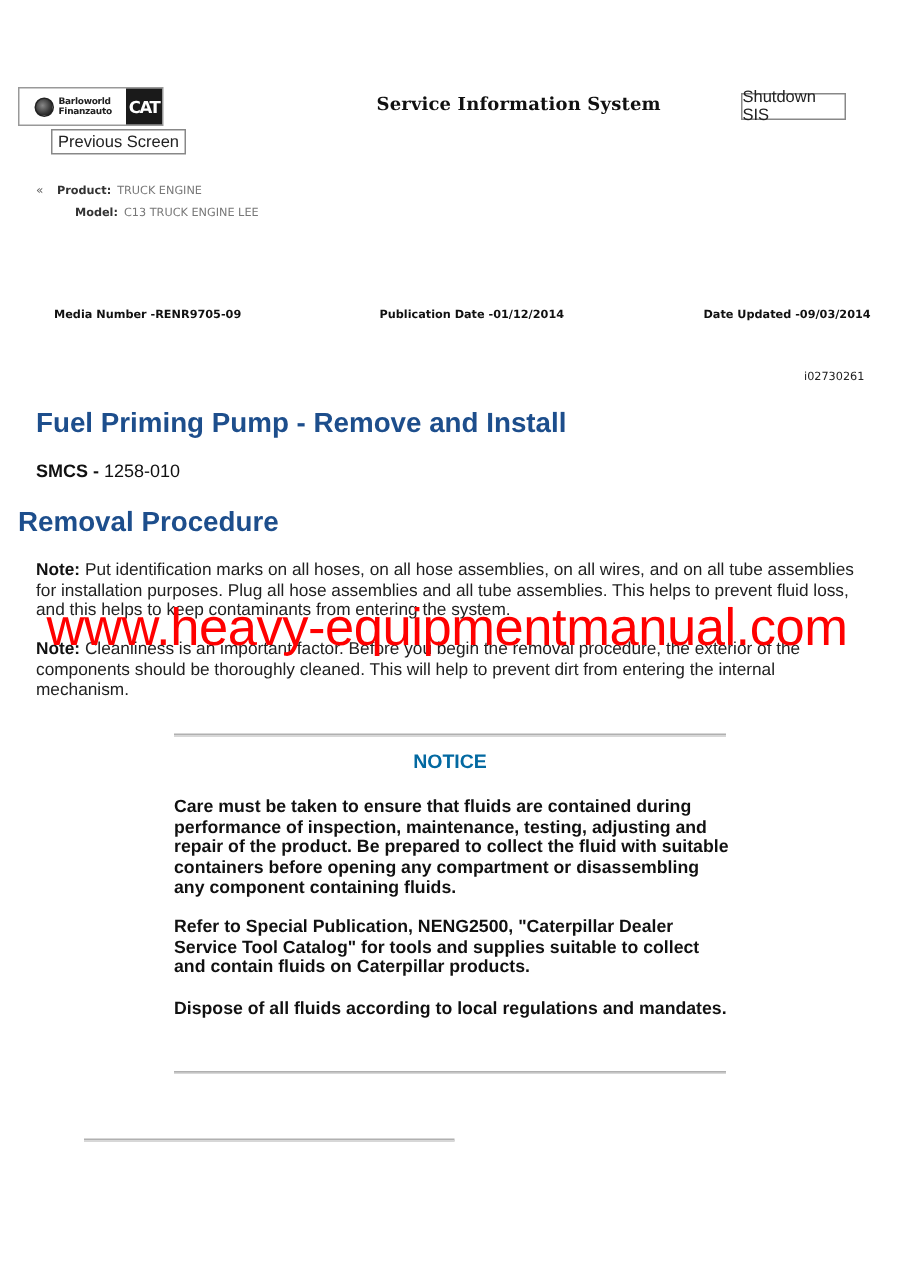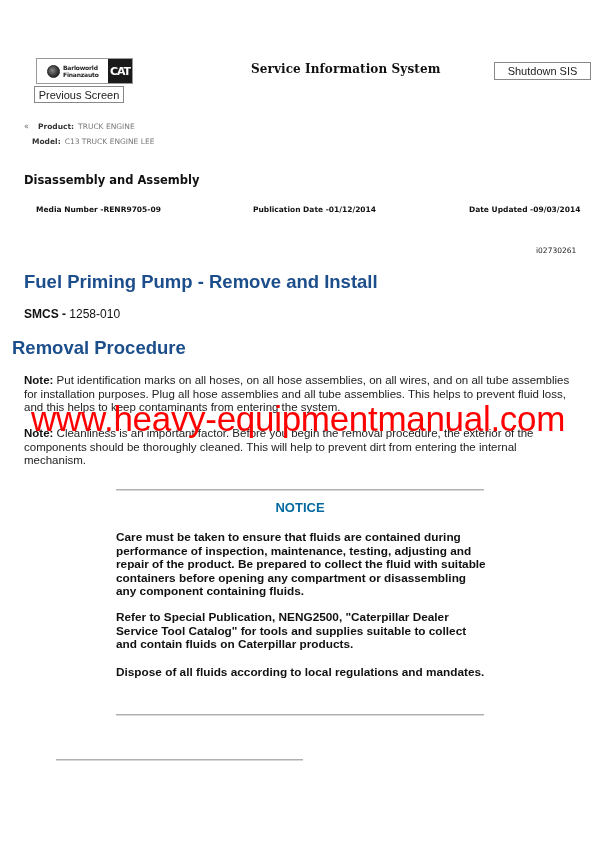--- a/index.html
+++ b/index.html
@@ -11,21 +11,21 @@
     }
     body {
       position: relative;
       font-family: "Liberation Sans", sans-serif;
       color: #000;
     }
 
     
     .logo {
       position: absolute;
-      left: 36px;
+      left: 12px;
       top: 58px;
       width: 97px;
       height: 26px;
       border: 1px solid #999;
       display: flex;
       background: #fff;
     }
     .logo .bw {
       flex: 1;
       display: flex;
@@ -75,21 +75,21 @@
     .btn-prev {
       left: 24px;
       top: 86px;
       width: 90px;
       height: 17px;
       margin-left: 10px;
     }
     .btn-shutdown {
       left: 494px;
       top: 62px;
-      width: 97px;
+      width: 70px;
       height: 18px;
     }
 
     .sis-title {
       position: absolute;
       left: 251px;
       top: 62px;
       font-family: "DejaVu Serif", serif;
       font-weight: bold;
       font-size: 12px;
@@ -103,21 +103,21 @@
       left: 24px;
       top: 119px;
       font-family: "DejaVu Sans", sans-serif;
       font-size: 7.5px;
       line-height: 15px;
     }
     .info-row { display: flex; gap: 4px; white-space: nowrap; }
     .info-row .lbl { color: #333; font-weight: bold; }
     .info-row .val { color: #777; }
     .info-row.first { margin-left: 0; }
-    .info-row.indent { margin-left: 8px; }
+    .info-row.indent { margin-left: 26px; }
     .back-icon { color: #666; font-size: 8px; width: 10px; display: inline-block; }
 
     
     .doc-head {
       position: absolute;
       left: 24px;
       top: 173px;
       font-family: "DejaVu Sans", sans-serif;
       color: #111;
     }
@@ -258,21 +258,20 @@
     <span class="lbl">Product:</span>
     <span class="val">TRUCK ENGINE</span>
   </div>
   <div class="info-row indent">
     <span class="lbl">Model:</span>
     <span class="val">C13 TRUCK ENGINE LEE</span>
   </div>
 </div>
 
 <div class="doc-head">
-  <div class="h1">Disassembly and Assembly</div>
 </div>
 <div class="meta-row meta-media">Media Number -RENR9705-09</div>
 <div class="meta-row meta-pub">Publication Date -01/12/2014</div>
 <div class="meta-row meta-upd">Date Updated -09/03/2014</div>
 
 <div class="img-id">i02730261</div>
 
 <div class="title-main">Fuel Priming Pump - Remove and Install</div>
 
 <div class="smcs">

